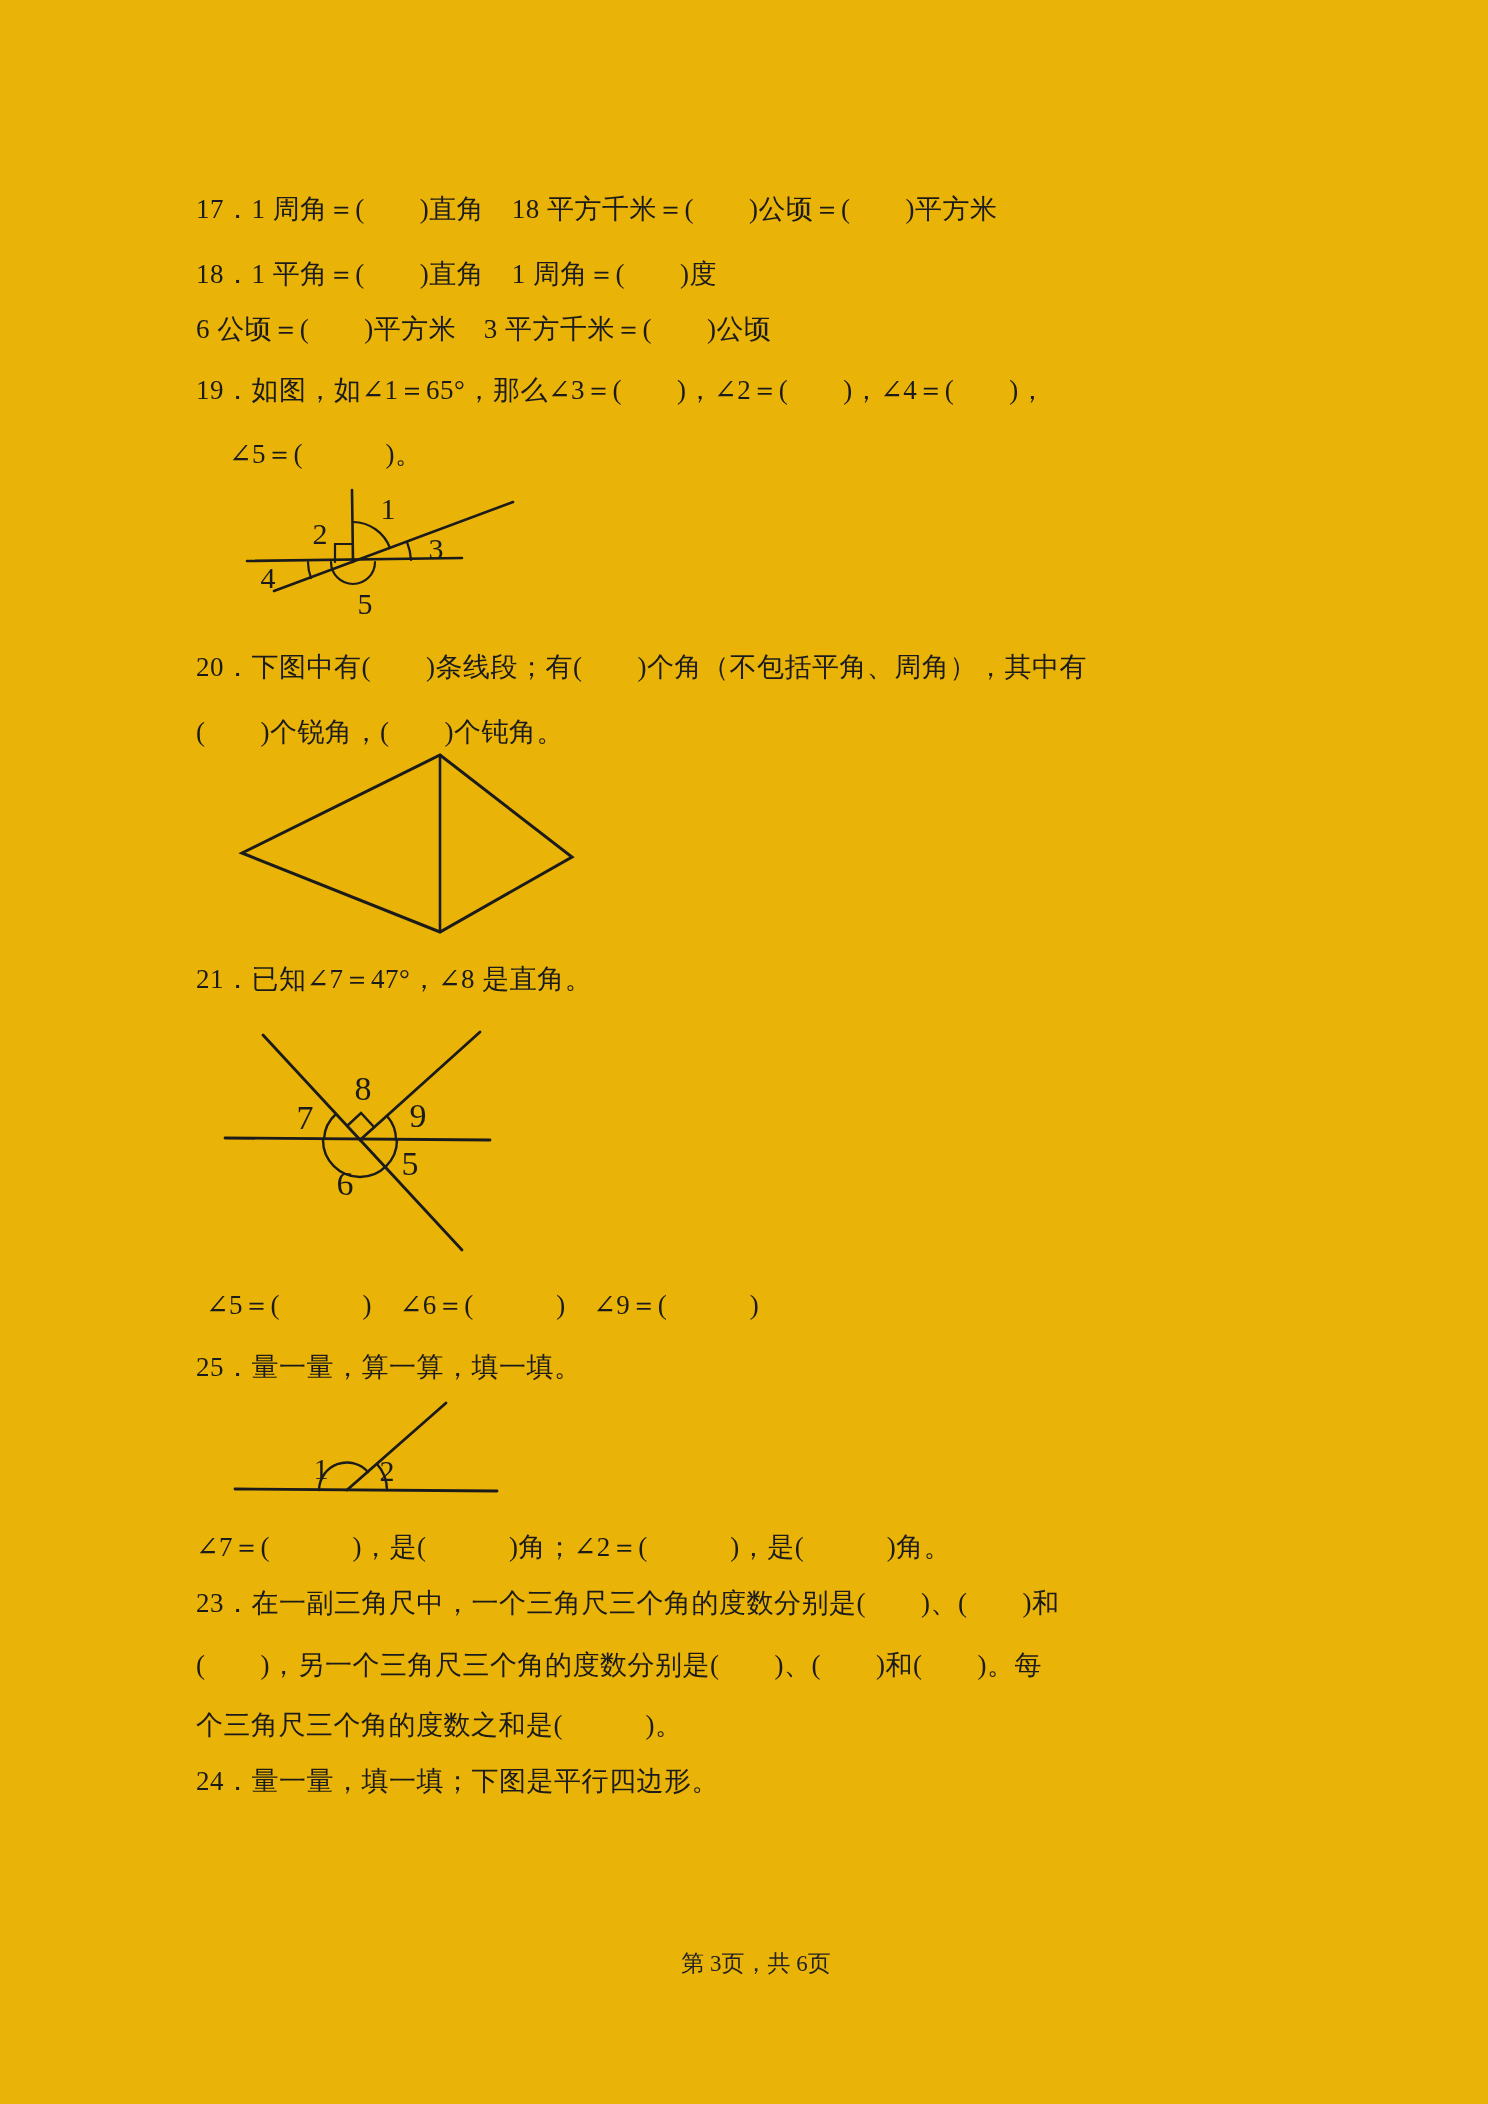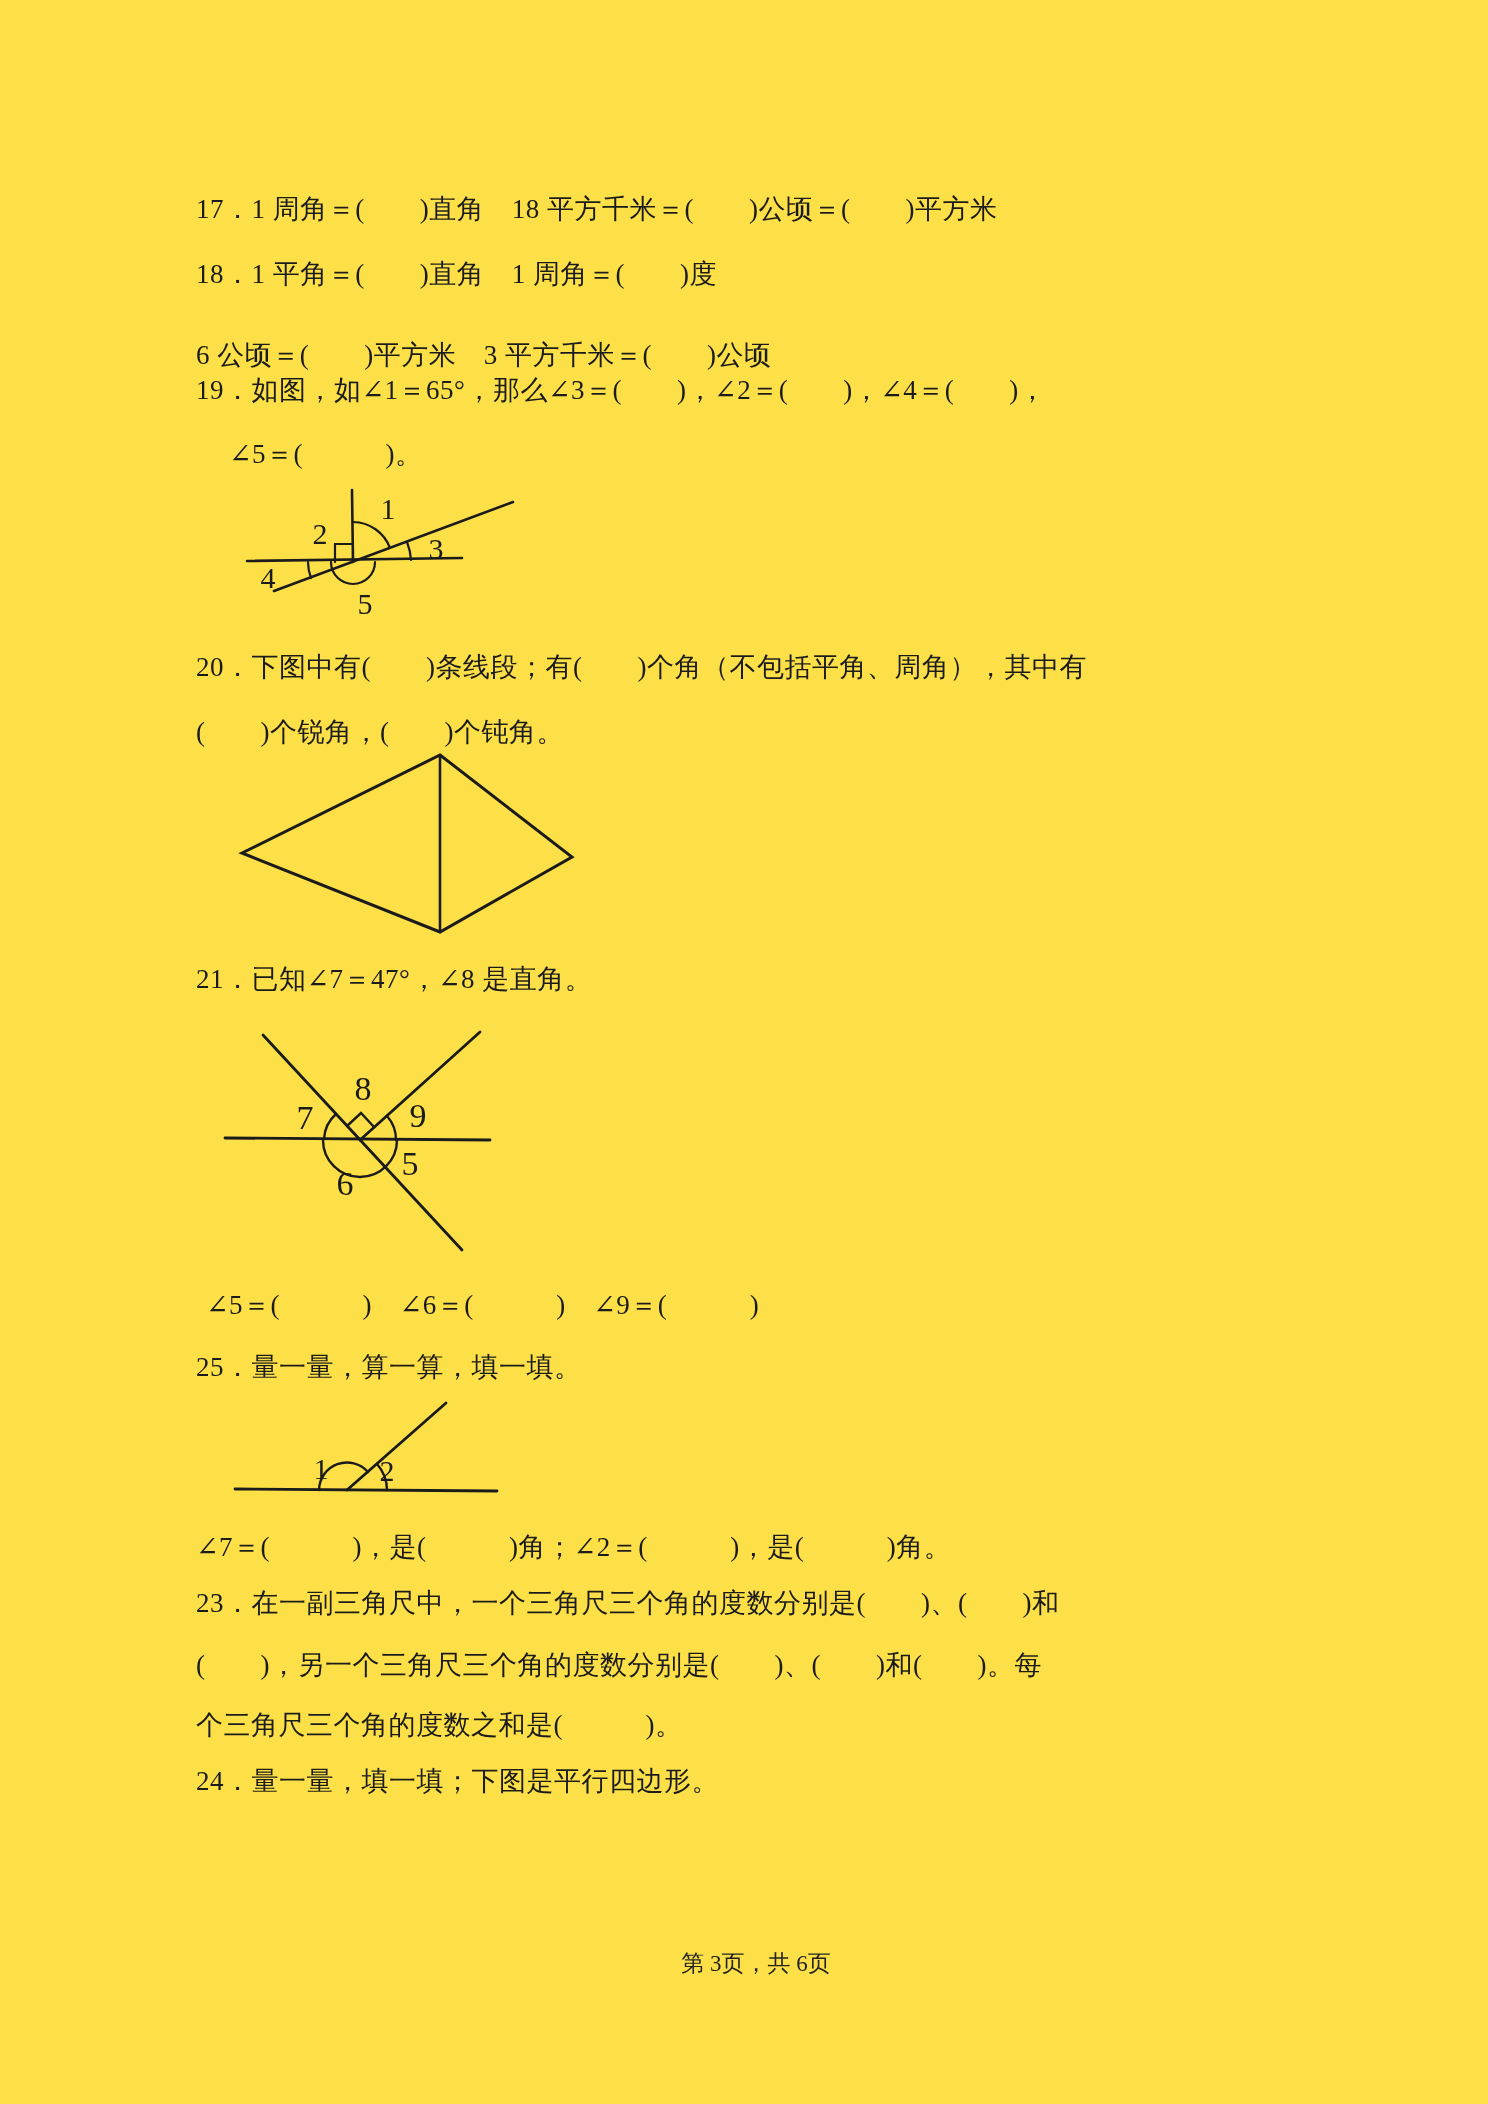--- a/index.html
+++ b/index.html
@@ -1,21 +1,21 @@
 <!DOCTYPE html>
 <html><head>
 <meta charset="utf-8">
 <style>
   html,body { margin:0; padding:0; background:#e8e8e8; }
   .page {
     position:relative;
     width:1488px;
     height:2104px;
     margin:0 auto;
-    background:#fde047;
+    background:#eab308;
     font-family:"Liberation Serif","DejaVu Serif",serif;
     color:#1b1b1b;
     overflow:hidden;
   }
   .line {
     position:absolute;
     font-size:27px;
     line-height:34px;
     white-space:nowrap;
     letter-spacing:0.5px;
@@ -41,21 +41,21 @@
     color:#222;
   }
 </style>
 </head>
 <body>
 
 <div class="page">
 
   <div class="line" style="top:192px;left:196px">17．1 周角＝(　　)直角　18 平方千米＝(　　)公顷＝(　　)平方米</div>
   <div class="line" style="top:257px;left:196px">18．1 平角＝(　　)直角　1 周角＝(　　)度</div>
-  <div class="line" style="top:338px;left:196px">6 公顷＝(　　)平方米　3 平方千米＝(　　)公顷</div>
+  <div class="line" style="top:312px;left:196px">6 公顷＝(　　)平方米　3 平方千米＝(　　)公顷</div>
   <div class="line" style="top:373px;left:196px">19．如图，如∠1＝65°，那么∠3＝(　　)，∠2＝(　　)，∠4＝(　　)，</div>
   <div class="line" style="top:437px;left:229px">∠5＝(　　　)。</div>
   <div class="line" style="top:650px;left:196px">20．下图中有(　　)条线段；有(　　)个角（不包括平角、周角），其中有</div>
   <div class="line" style="top:715px;left:196px">(　　)个锐角，(　　)个钝角。</div>
   <div class="line" style="top:962px;left:196px">21．已知∠7＝47°，∠8 是直角。</div>
   <div class="line" style="top:1288px;left:206px">∠5＝(　　　)　∠6＝(　　　)　∠9＝(　　　)</div>
   <div class="line" style="top:1350px;left:196px">25．量一量，算一算，填一填。</div>
   <div class="line" style="top:1530px;left:196px">∠7＝(　　　)，是(　　　)角；∠2＝(　　　)，是(　　　)角。</div>
   <div class="line" style="top:1586px;left:196px">23．在一副三角尺中，一个三角尺三个角的度数分别是(　　)、(　　)和</div>
   <div class="line" style="top:1648px;left:196px">(　　)，另一个三角尺三个角的度数分别是(　　)、(　　)和(　　)。每</div>

